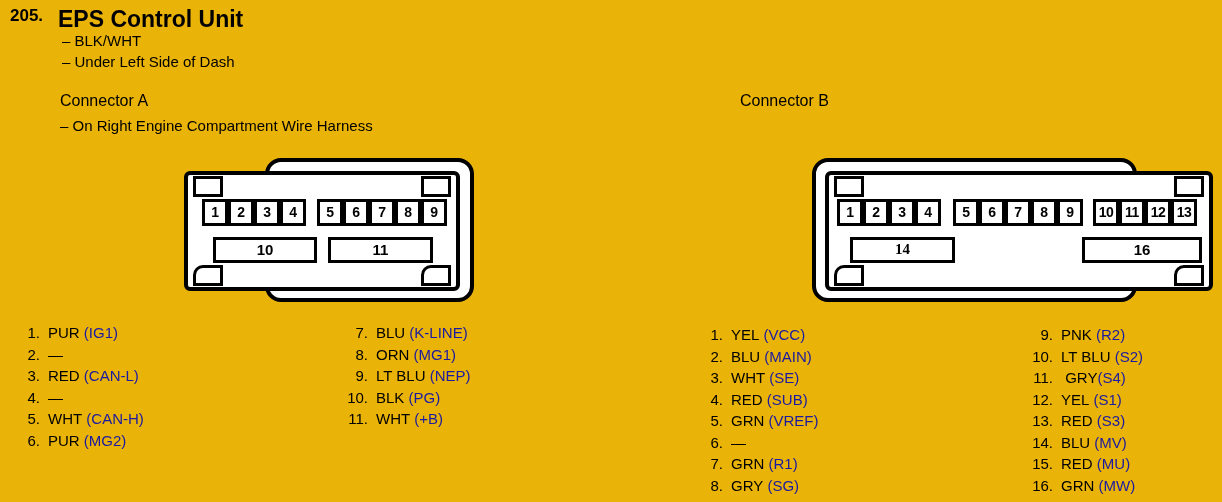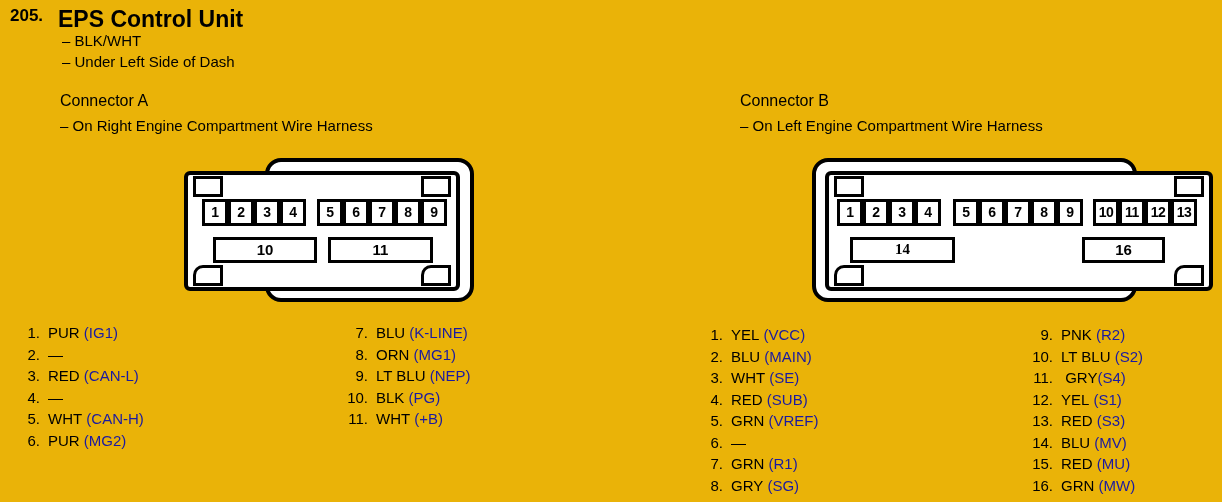--- a/index.html
+++ b/index.html
@@ -56,21 +56,21 @@
   .slot {
     position: absolute; top: 82px; height: 26px; border: 3px solid #000;
     background: #fff; font-weight: bold; font-size: 15px; line-height: 19px;
     text-align: center; z-index: 3;
   }
   
   #a-g1 { left: 18px; }  #a-g2 { left: 133px; }
   #a-s10 { left: 29px;  width: 104px; } #a-s11 { left: 144px; width: 105px; }
   #b-g1 { left: 27px; }  #b-g2 { left: 143px; } #b-g3 { left: 283px; }
   #b-s14 { left: 40px;  width: 105px; font-family: Liberation Serif, serif; } #b-s15 { left: 155px; width: 105px; }
-  #b-s16 { left: 272px; width: 83px; }
+  #b-s16 { left: 272px; width: 120px; }
 
   
   .pin-list { position: absolute; }
   #a-col1 { left: 10px;   top: 322px; }
   #a-col2 { left: 330px;  top: 322px; }
   #b-col1 { left: 693px;  top: 324px; }
   #b-col2 { left: 1015px; top: 324px; }
   .pin-row { display: flex; font-size: 15px; line-height: 21.5px; white-space: pre; }
   .pin-num { width: 30px; text-align: right; margin-right: 8px; }
   .wide .pin-num { width: 38px; }
@@ -83,21 +83,20 @@
 <div id="page">
 
   <div class="abs item-no">205.</div>
   <div class="abs page-title">EPS Control Unit</div>
   <div class="abs detail-1">– BLK/WHT</div>
   <div class="abs detail-2">– Under Left Side of Dash</div>
 
   <div class="abs conn-title" id="conn-a-title">Connector A</div>
   <div class="abs conn-loc" id="conn-a-loc">– On Right Engine Compartment Wire Harness</div>
   <div class="abs conn-title" id="conn-b-title">Connector B</div>
-  <div class="abs conn-loc" id="conn-b-loc">– On Left Engine Compartment Wire Harness</div>
 
   <div class="draw" id="conn-a-draw">
     <div class="shell" id="a-shell"></div>
     <div class="face" id="a-face">
       <div class="notch tl"></div>
       <div class="notch tr"></div>
       <div class="notch bl"></div>
       <div class="notch br"></div>
     </div>
     <div class="pin-group" id="a-g1">

